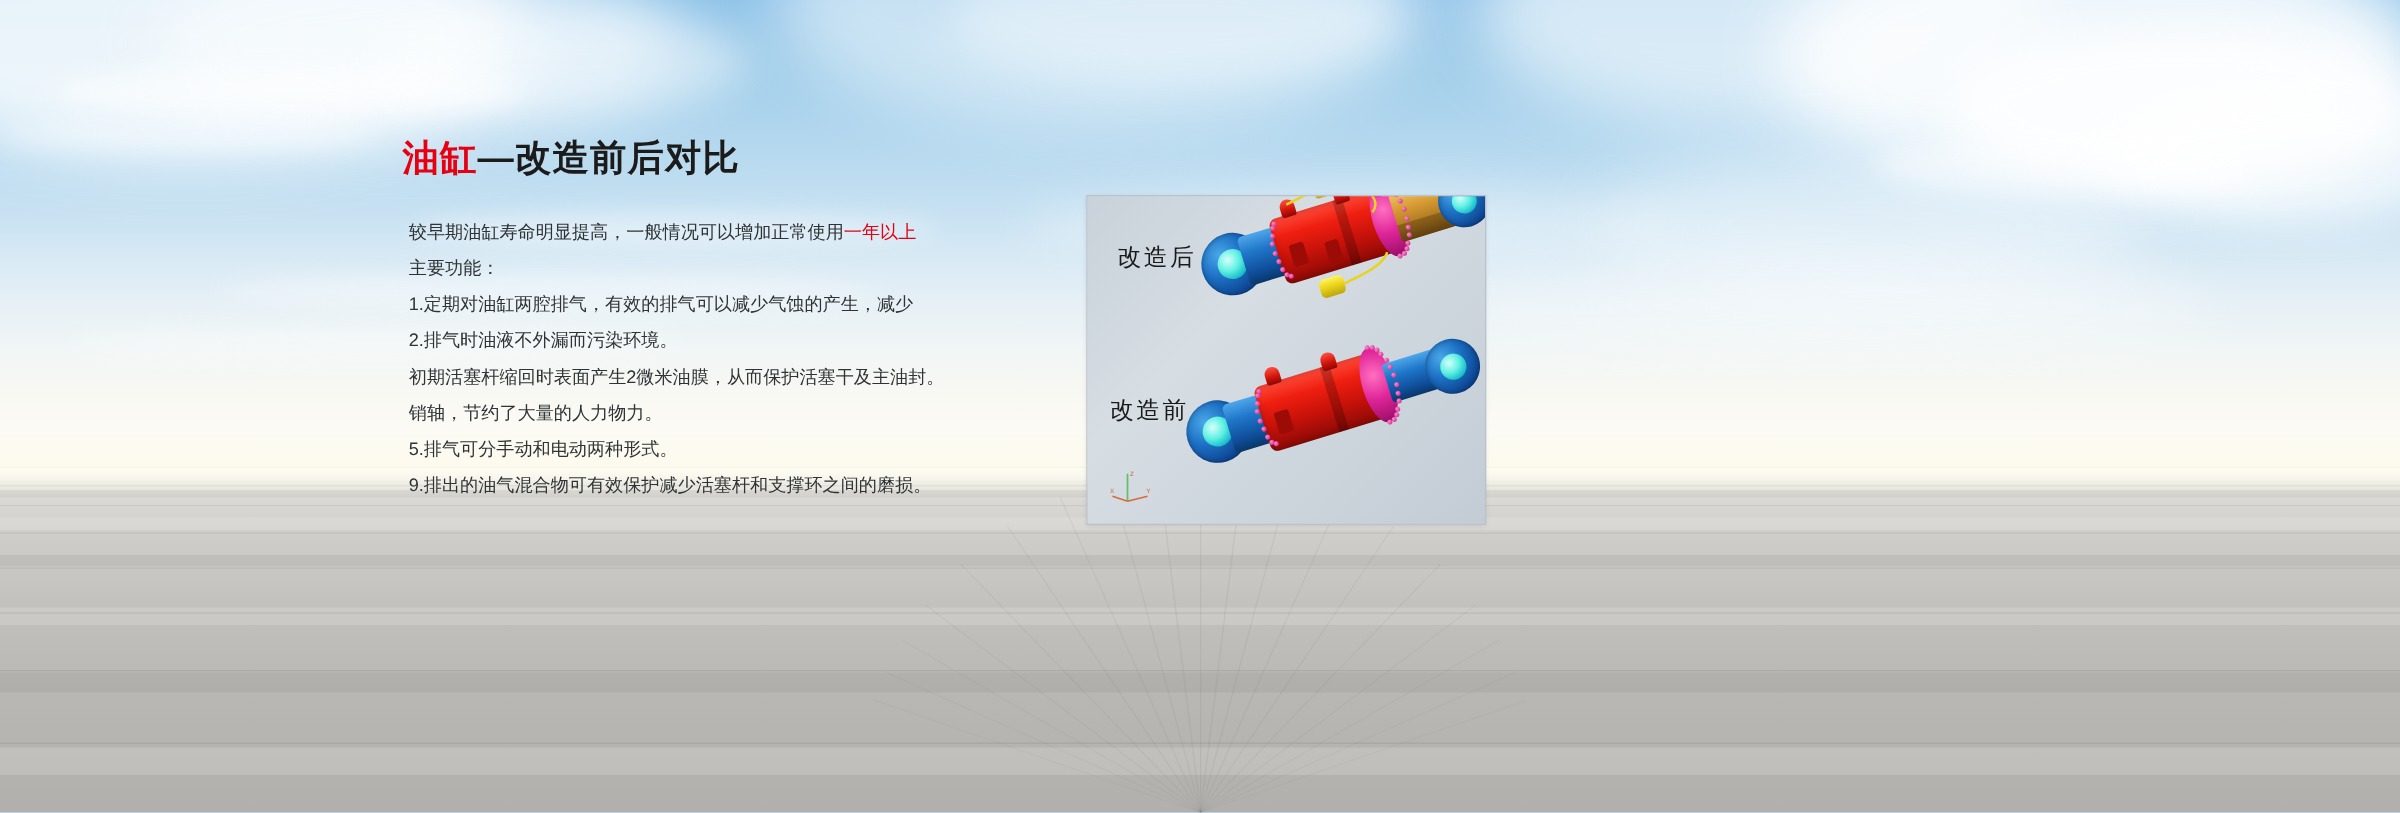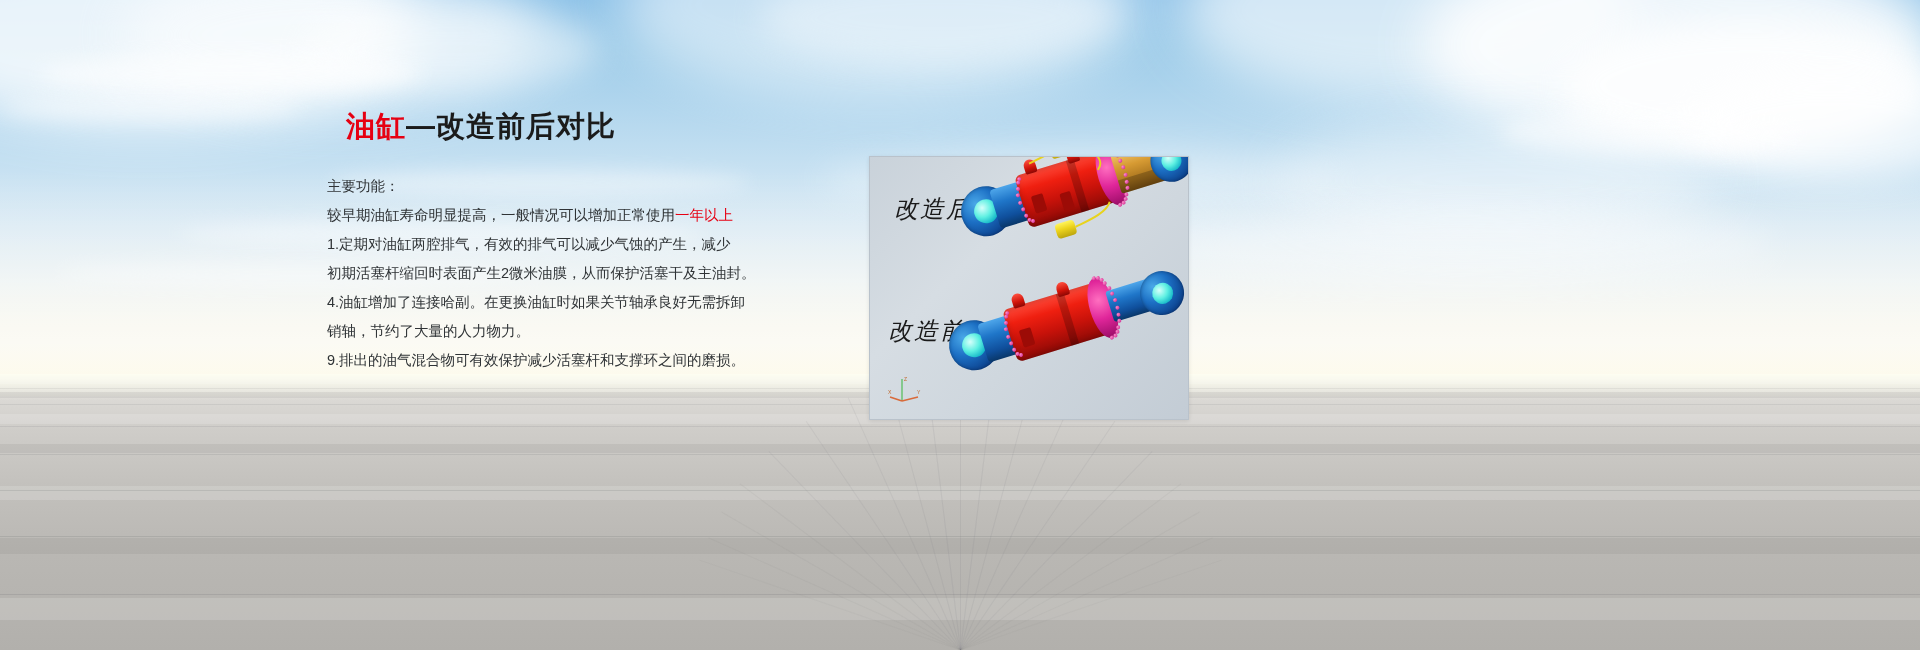--- a/index.html
+++ b/index.html
@@ -50,21 +50,21 @@
   
   .gline-h{position:absolute;left:0;width:1920px;height:1px;background:rgba(120,122,125,.45);}
   .gline-v{position:absolute;bottom:0;width:1px;background:rgba(120,122,125,.38);transform-origin:bottom center;}
   .band{position:absolute;left:0;width:1920px;background:rgba(255,255,255,.16);}
   .band.d{background:rgba(95,98,102,.10);}
 
   
   .content{position:absolute;left:0;top:0;width:1920px;height:650px;}
 
   .headline{
-    position:absolute;left:346px;top:107px;
+    position:absolute;left:322px;top:107px;
     font-size:29px;font-weight:bold;letter-spacing:1px;
     color:#1b1b1b;white-space:nowrap;
     font-family:"Liberation Sans","DejaVu Sans",sans-serif;
   }
   .headline .hl-red{color:#e60012;}
 
   .subhead{
     position:absolute;left:327px;top:139px;
     font-size:14.5px;color:#7d8287;letter-spacing:.2px;white-space:nowrap;
   }
@@ -78,23 +78,23 @@
 
   
   .panel{
     position:absolute;left:869px;top:156px;width:318px;height:262px;
     background:linear-gradient(135deg,#c9d2da 0%,#d6dde3 35%,#cfd7de 60%,#c3ccd5 100%);
     border:1px solid #b9c2cb;
     box-shadow:0 1px 4px rgba(0,0,0,.10);
     overflow:hidden;
   }
   .panel .plabel{
-    position:absolute;font-size:24px;color:#1a1a1a;
+    position:absolute;font-size:19px;color:#1a1a1a;
     font-family:"DejaVu Serif","Liberation Serif",serif;
-    letter-spacing:2px;white-space:nowrap;font-style:italic;
+    letter-spacing:2px;white-space:nowrap;
   }
   .plabel.after{left:24px;top:36px;}
   .plabel.before{left:18px;top:158px;}
 
   .axis{position:absolute;left:18px;top:218px;width:34px;height:30px;}
 
   
   .cyl{position:absolute;transform-origin:left center;}
   .cyl .part{position:absolute;}
 
@@ -206,28 +206,29 @@
   </div>
 
   <div class="content nosel">
 
     <div class="headline">
       <span class="hl-red">油缸</span><span>—改造前后对比</span>
     </div>
 
 
     <div class="body-block">
-      <div class="ln">主要功能：</div>
       <div class="ln">
         <span>较早期油缸寿命明显提高，一般情况可以增加正常使用</span><span class="red">一年以上</span>
       </div>
+      <div class="ln">主要功能：</div>
       <div class="ln">1.定期对油缸两腔排气，有效的排气可以减少气蚀的产生，减少</div>
+      <div class="ln">2.排气时油液不外漏而污染环境。</div>
       <div class="ln">初期活塞杆缩回时表面产生2微米油膜，从而保护活塞干及主油封。</div>
-      <div class="ln">4.油缸增加了连接哈副。在更换油缸时如果关节轴承良好无需拆卸</div>
       <div class="ln">销轴，节约了大量的人力物力。</div>
+      <div class="ln">5.排气可分手动和电动两种形式。</div>
       <div class="ln">9.排出的油气混合物可有效保护减少活塞杆和支撑环之间的磨损。</div>
     </div>
 
     <div class="panel">
 
       <div class="plabel after">改造后</div>
       <div class="plabel before">改造前</div>
 
       <svg class="axis" viewBox="0 0 34 30">
         <line x1="14" y1="26" x2="14" y2="4" stroke="#63c06a" stroke-width="1.4"></line>

